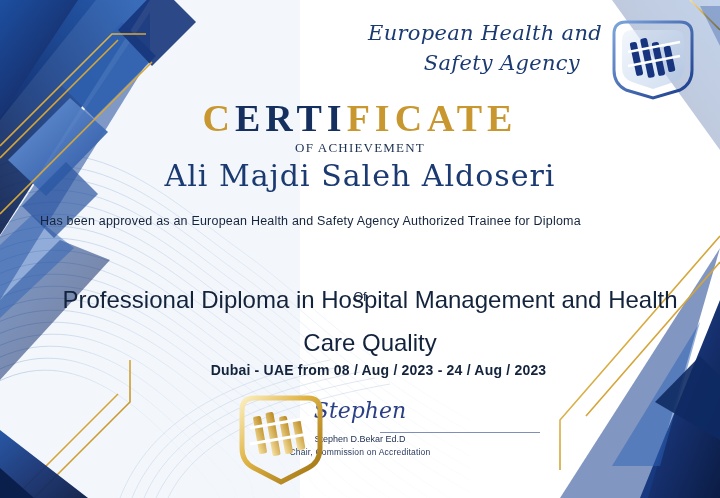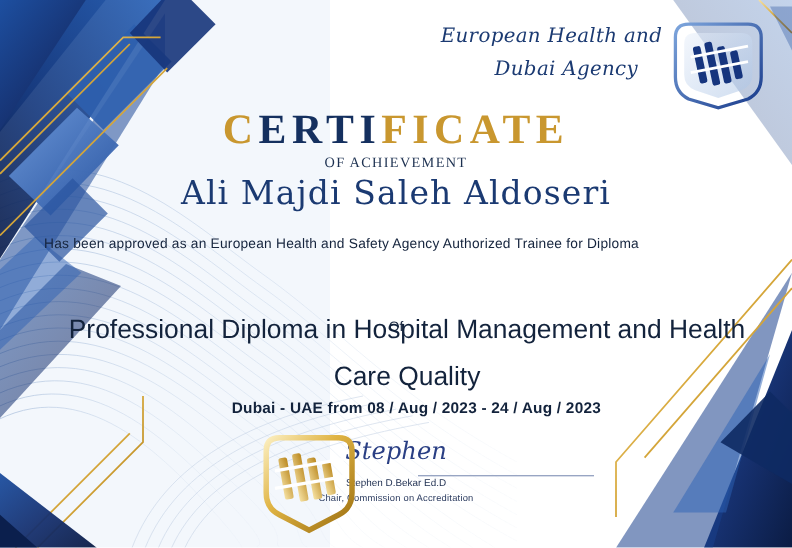--- a/index.html
+++ b/index.html
@@ -28,21 +28,21 @@
 
   
   .org-name {
     position: absolute;
     right: 118px;
     top: 18px;
     width: 380px;
     text-align: right;
     font-family: "DejaVu Serif", serif;
     font-style: italic;
-    font-size: 18px;
+    font-size: 21px;
     line-height: 30px;
     color: #1b3a72;
     letter-spacing: 0.3px;
   }
   .org-name .line2 {
     display: block;
     padding-right: 22px;
   }
 
   
@@ -281,21 +281,21 @@
         <path d="M720 262 L 586 416"></path>
         <path d="M690 0 L 720 30"></path>
       </g>
 
       <polygon points="700,6 720,6 720,46" fill="#24509e" opacity="0.35"></polygon>
     </g>
   </svg>
 
   <div class="org-name">
     <span>European Health and</span>
-    <span class="line2">Dubai Agency</span>
+    <span class="line2">Safety Agency</span>
   </div>
 
   <div class="logo-wrap">
     <svg viewBox="0 0 94 88" width="94" height="88">
       <defs>
         <linearGradient id="lg1" x1="0" y1="0" x2="1" y2="1">
           <stop offset="0%" stop-color="#7ea6dd"></stop>
           <stop offset="100%" stop-color="#17398a"></stop>
         </linearGradient>
         <linearGradient id="lg2" x1="0" y1="0" x2="1" y2="1">

